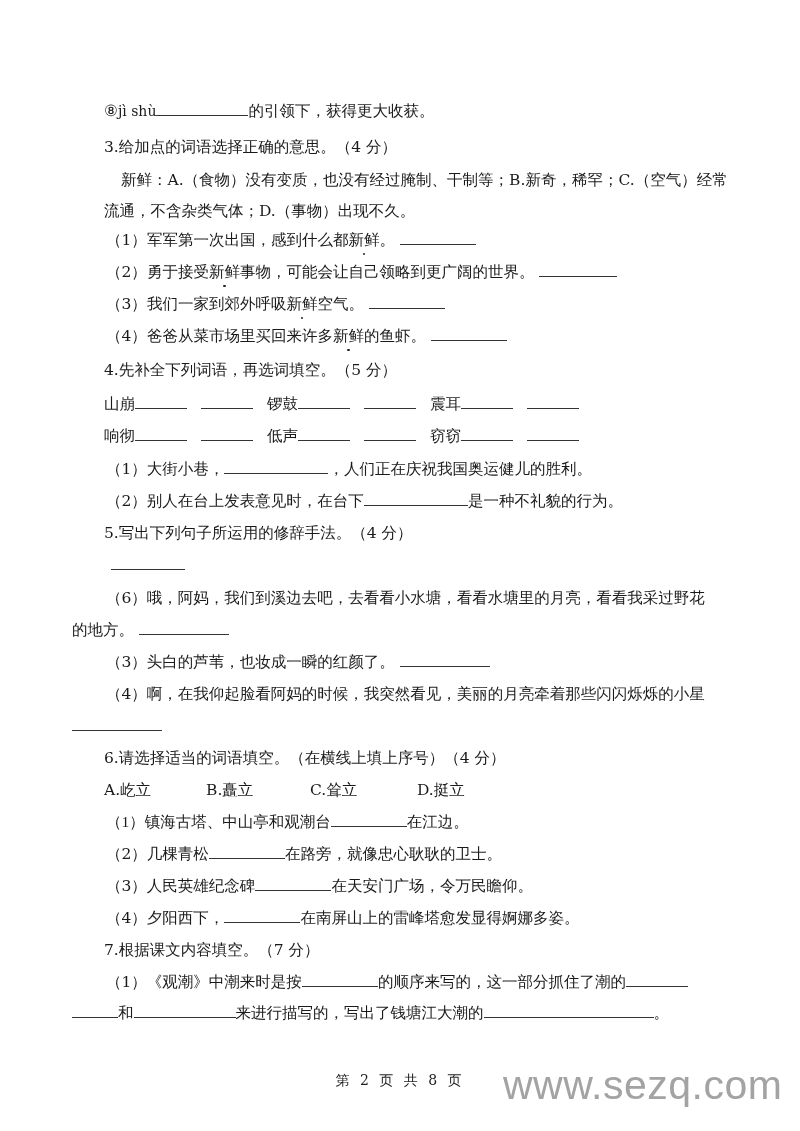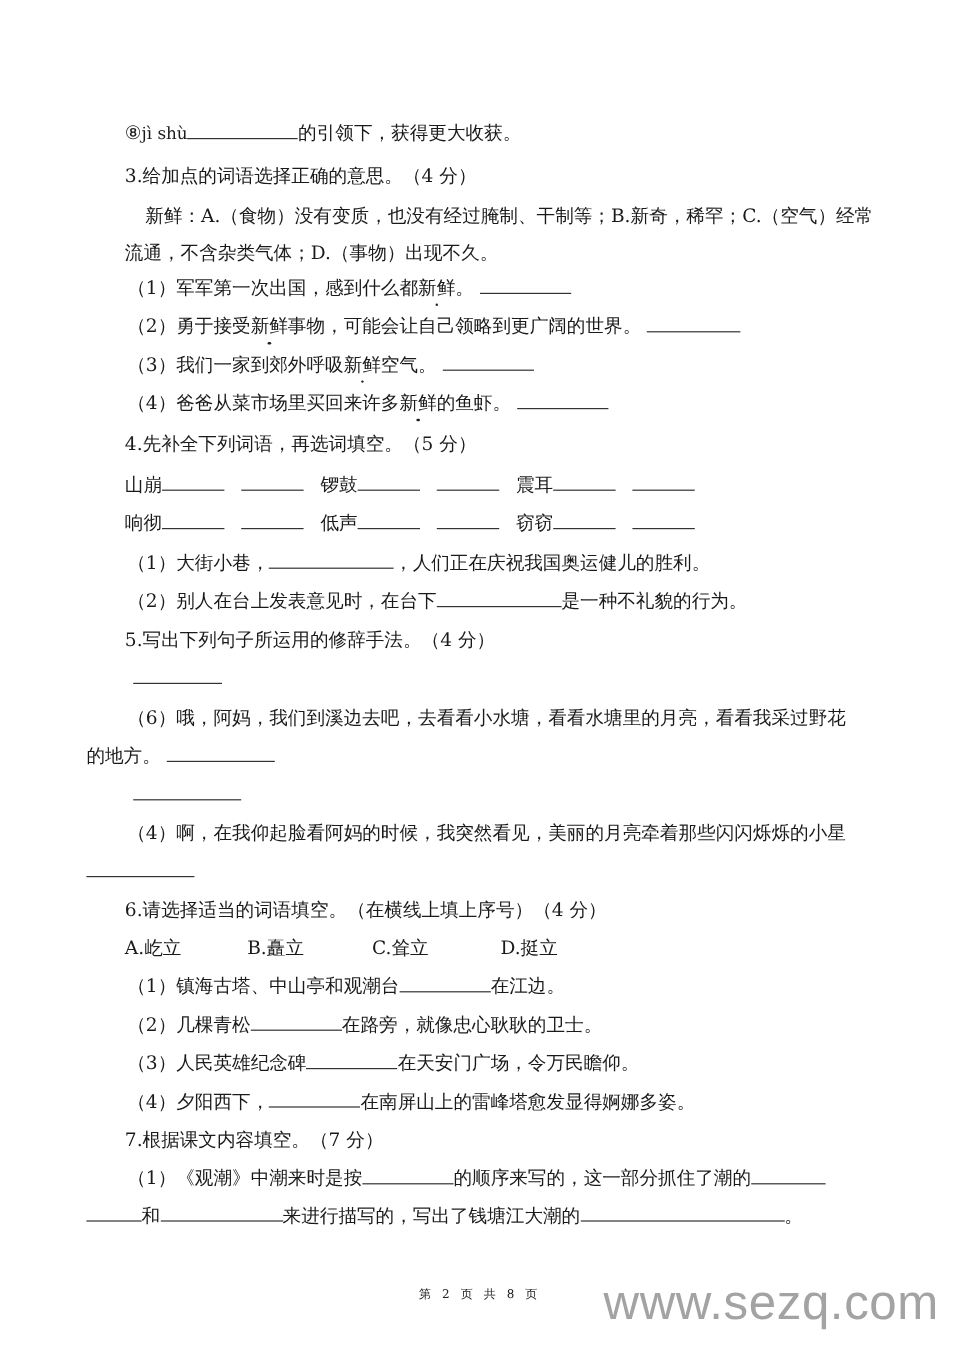--- a/index.html
+++ b/index.html
@@ -2,21 +2,21 @@
 <html><head>
 <meta charset="utf-8">
 <style>
   html, body { margin:0; padding:0; background:#ffffff; }
   body { width:800px; height:1131px; position:relative; overflow:hidden;
          font-family:"DejaVu Serif", "Liberation Serif", serif; color:#1a1a1a; }
   .line { position:absolute; left:0; white-space:nowrap; font-size:15.5px; line-height:20px; }
   .blank { display:inline-block; border-bottom:1px solid #333; height:14px; vertical-align:baseline; }
   .dot { position:relative; }
   .dot::after { content:""; position:absolute; left:50%; bottom:-6px; width:2.5px; height:2.5px; margin-left:-1px; background:#222; border-radius:50%; }
-  .footer { position:absolute; left:0; width:800px; text-align:center; top:1072px; font-size:10px; letter-spacing:3px; color:#222; }
+  .footer { position:absolute; left:0; width:800px; text-align:center; top:1072px; font-size:14px; letter-spacing:3px; color:#222; }
   .watermark { position:absolute; left:503px; top:1062px; font-family:"Liberation Sans", sans-serif; font-size:41px; color:#a3a3a3; letter-spacing:0.5px; }
 </style>
 </head>
 <body>
 
 <div class="line" style="top:101px;left:104px;">
   <span>⑧</span><span style="font-family:'DejaVu Serif',serif;font-size:14px;">jì shù</span><span class="blank" style="width:92px;"></span><span>的引领下，获得更大收获。</span>
 </div>
 
 <div class="line" style="top:137px;left:104px;">3.给加点的词语选择正确的意思。（4 分）</div>
@@ -53,32 +53,32 @@
 
 <div class="line" style="top:523px;left:104px;">5.写出下列句子所运用的修辞手法。（4 分）</div>
 <div class="line" style="top:555px;left:106px;">
   &nbsp;<span class="blank" style="width:74px;"></span>
 </div>
 <div class="line" style="top:588px;left:106px;">（6）哦，阿妈，我们到溪边去吧，去看看小水塘，看看水塘里的月亮，看看我采过野花</div>
 <div class="line" style="top:620px;left:72px;">
   <span>的地方。</span>&nbsp;<span class="blank" style="width:90px;"></span>
 </div>
 <div class="line" style="top:652px;left:106px;">
-  &nbsp;<span class="blank" style="width:90px;"></span>
+  <span>（3）头白的芦苇，也妆成一瞬的红颜了。</span>&nbsp;<span class="blank" style="width:90px;"></span>
 </div>
 <div class="line" style="top:684px;left:106px;">（4）啊，在我仰起脸看阿妈的时候，我突然看见，美丽的月亮牵着那些闪闪烁烁的小星</div>
 <div class="line" style="top:716px;left:72px;">
   <span class="blank" style="width:90px;"></span>
 </div>
 
 <div class="line" style="top:748px;left:104px;">6.请选择适当的词语填空。（在横线上填上序号）（4 分）</div>
 <div class="line" style="top:780px;left:104px;">
   <span style="display:inline-block;width:102px;">A.屹立</span><span style="display:inline-block;width:104px;">B.矗立</span><span style="display:inline-block;width:107px;">C.耸立</span><span>D.挺立</span>
 </div>
-<div class="line" style="top:812px;left:106px;">
+<div class="line" style="top:812px;left:106px;font-family:Liberation Serif, serif;">
   <span>（1）镇海古塔、中山亭和观潮台</span><span class="blank" style="width:76px;"></span><span>在江边。</span>
 </div>
 <div class="line" style="top:844px;left:106px;">
   <span>（2）几棵青松</span><span class="blank" style="width:76px;"></span><span>在路旁，就像忠心耿耿的卫士。</span>
 </div>
 <div class="line" style="top:876px;left:106px;">
   <span>（3）人民英雄纪念碑</span><span class="blank" style="width:76px;"></span><span>在天安门广场，令万民瞻仰。</span>
 </div>
 <div class="line" style="top:908px;left:106px;">
   <span>（4）夕阳西下，</span><span class="blank" style="width:76px;"></span><span>在南屏山上的雷峰塔愈发显得婀娜多姿。</span>

